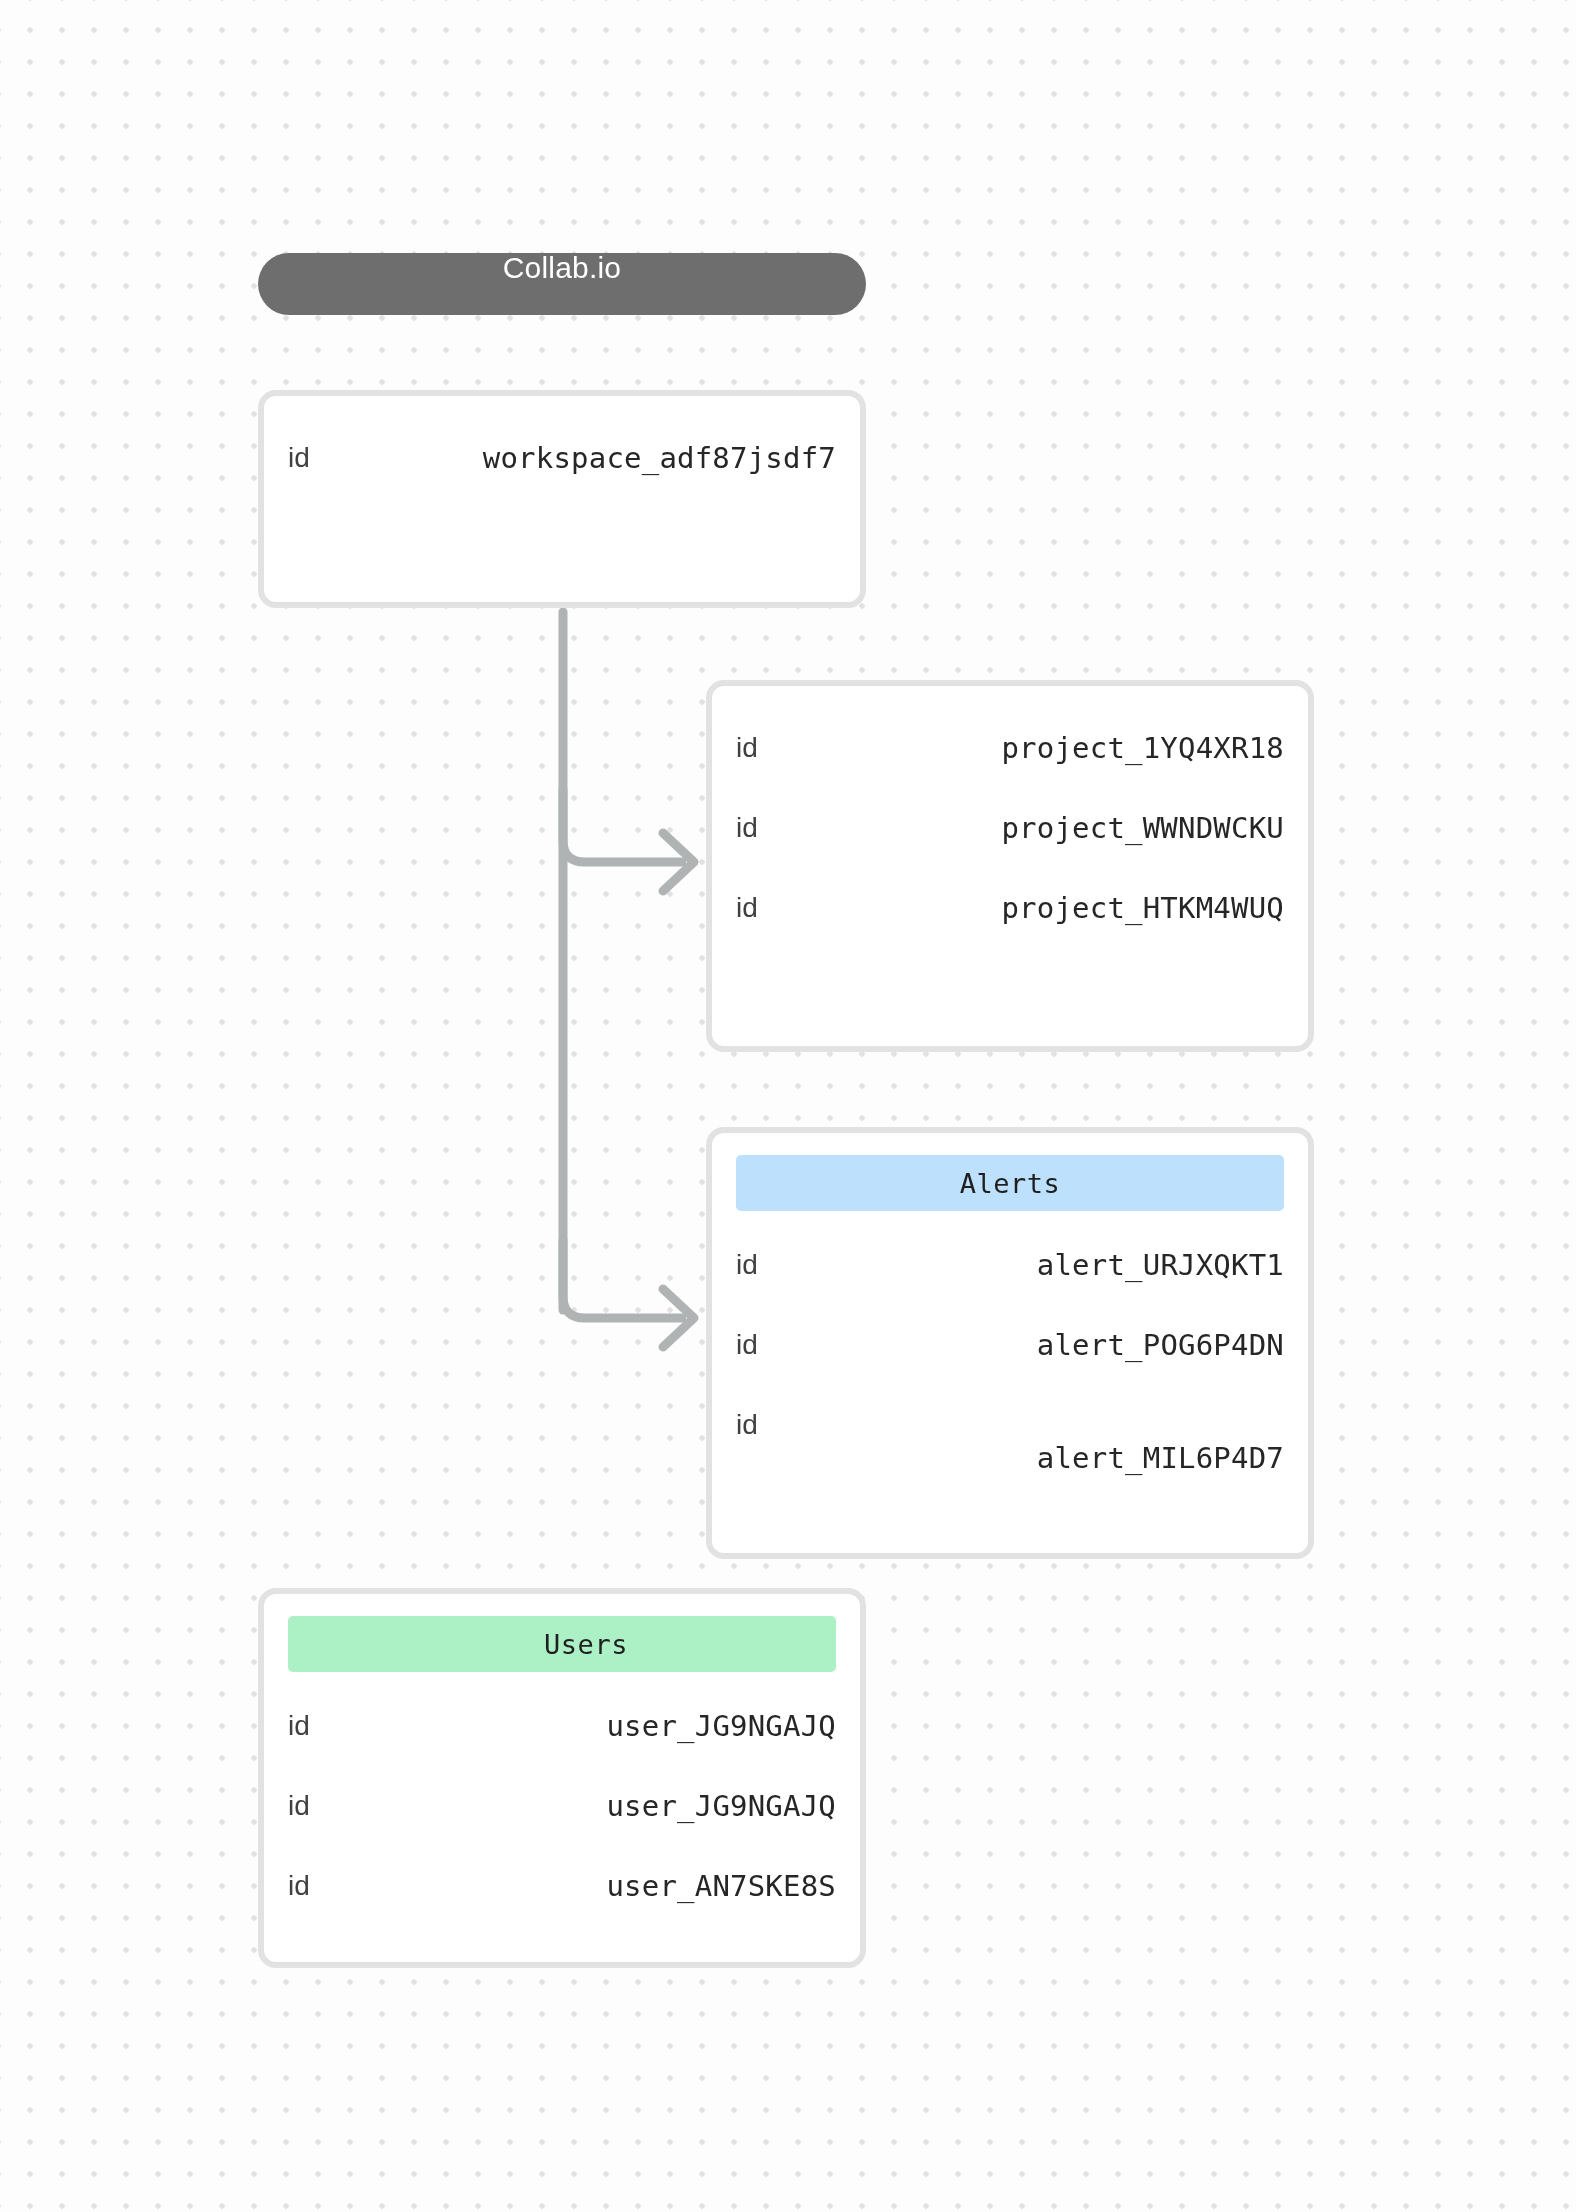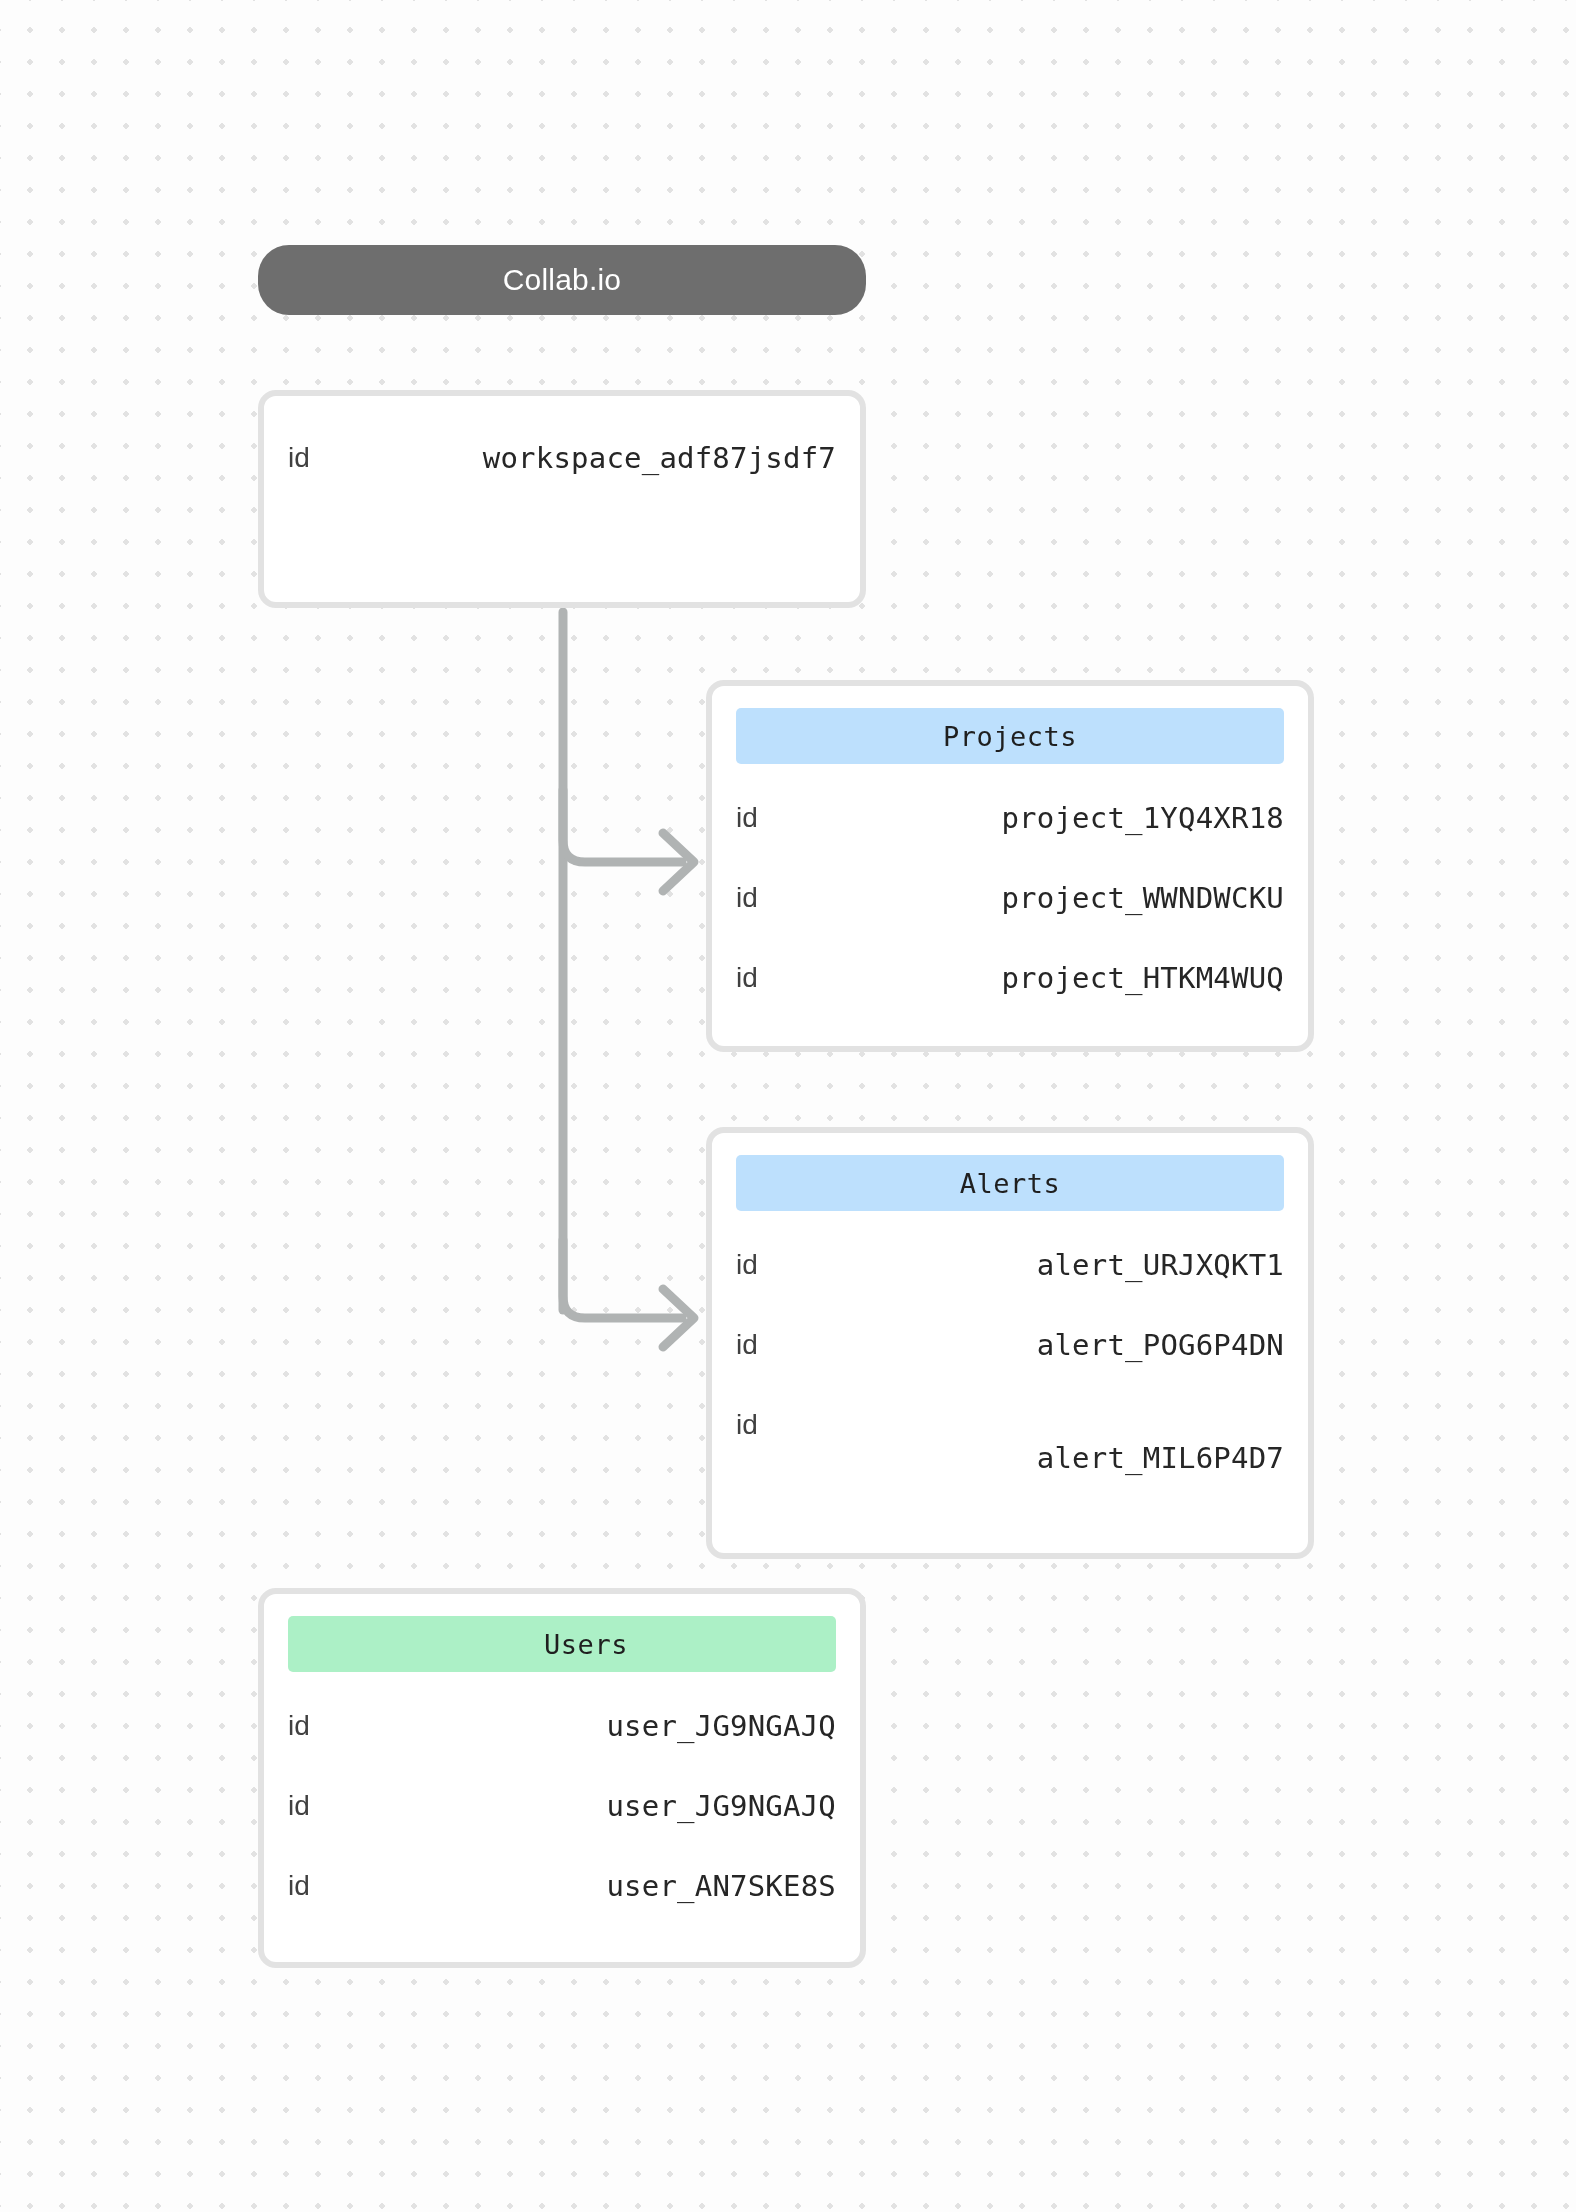--- a/index.html
+++ b/index.html
@@ -17,27 +17,27 @@
     background-image: radial-gradient(circle, #E2E2E2 2.6px, transparent 2.7px);
     background-size: 32px 32px;
     background-position: 14px 14px;
     font-family: "Liberation Sans", sans-serif;
   }
 
   
   .title-pill {
     position: absolute;
     left: 258px;
-    top: 245px;
+    top: 253px;
     width: 608px;
-    height: 70px;
+    height: 62px;
     border-radius: 31px;
     background: #6E6E6E;
     display: flex;
-    align-items: center;
+    align-items: flex-start;
     justify-content: center;
     box-sizing: border-box;
   }
   .title-pill .title-text {
     color: #FFFFFF;
     font-family: "Liberation Sans", sans-serif;
     font-size: 30px;
     letter-spacing: 0.2px;
     line-height: 1;
   }
@@ -137,23 +137,20 @@
   <div class="node" id="node-workspace">
     <div class="rows">
       <div class="row">
         <span class="row-key">id</span>
         <span class="row-val">workspace_adf87jsdf7</span>
       </div>
     </div>
   </div>
 
   <div class="node" id="node-projects">
-    <div class="node-header hdr-blue">
-      <span class="node-title">Projects</span>
-    </div>
     <div class="rows">
       <div class="row">
         <span class="row-key">id</span>
         <span class="row-val">project_1YQ4XR18</span>
       </div>
       <div class="row">
         <span class="row-key">id</span>
         <span class="row-val">project_WWNDWCKU</span>
       </div>
       <div class="row">

